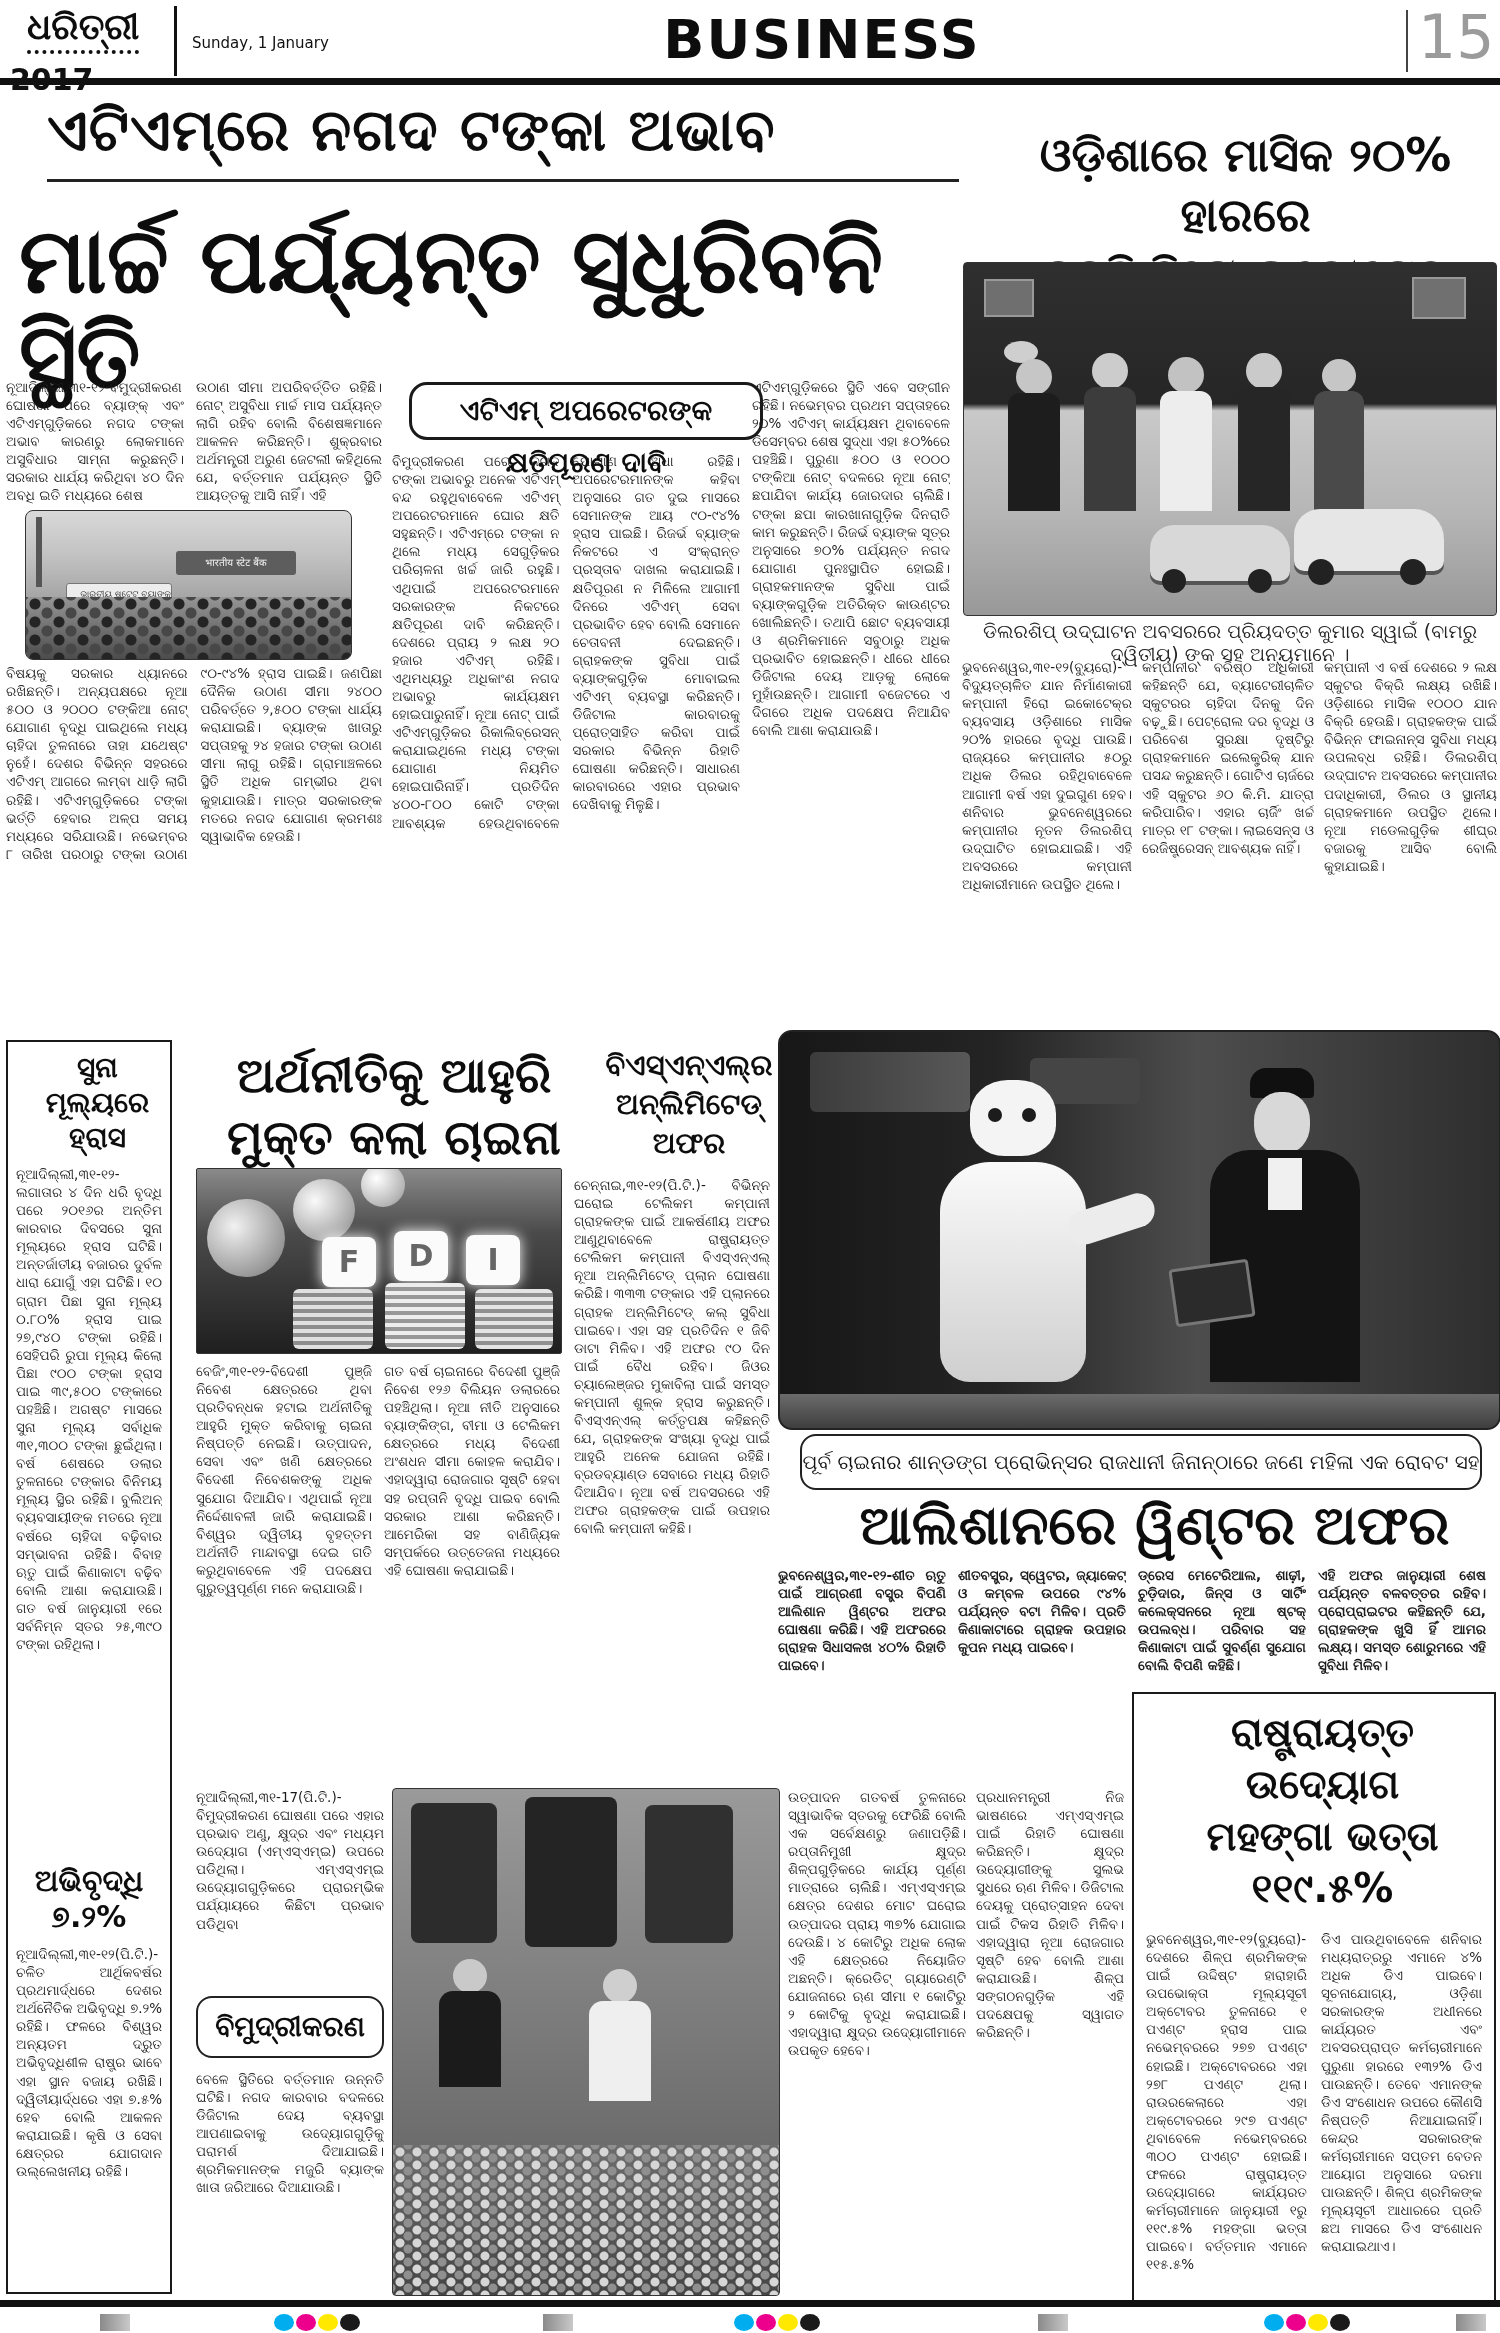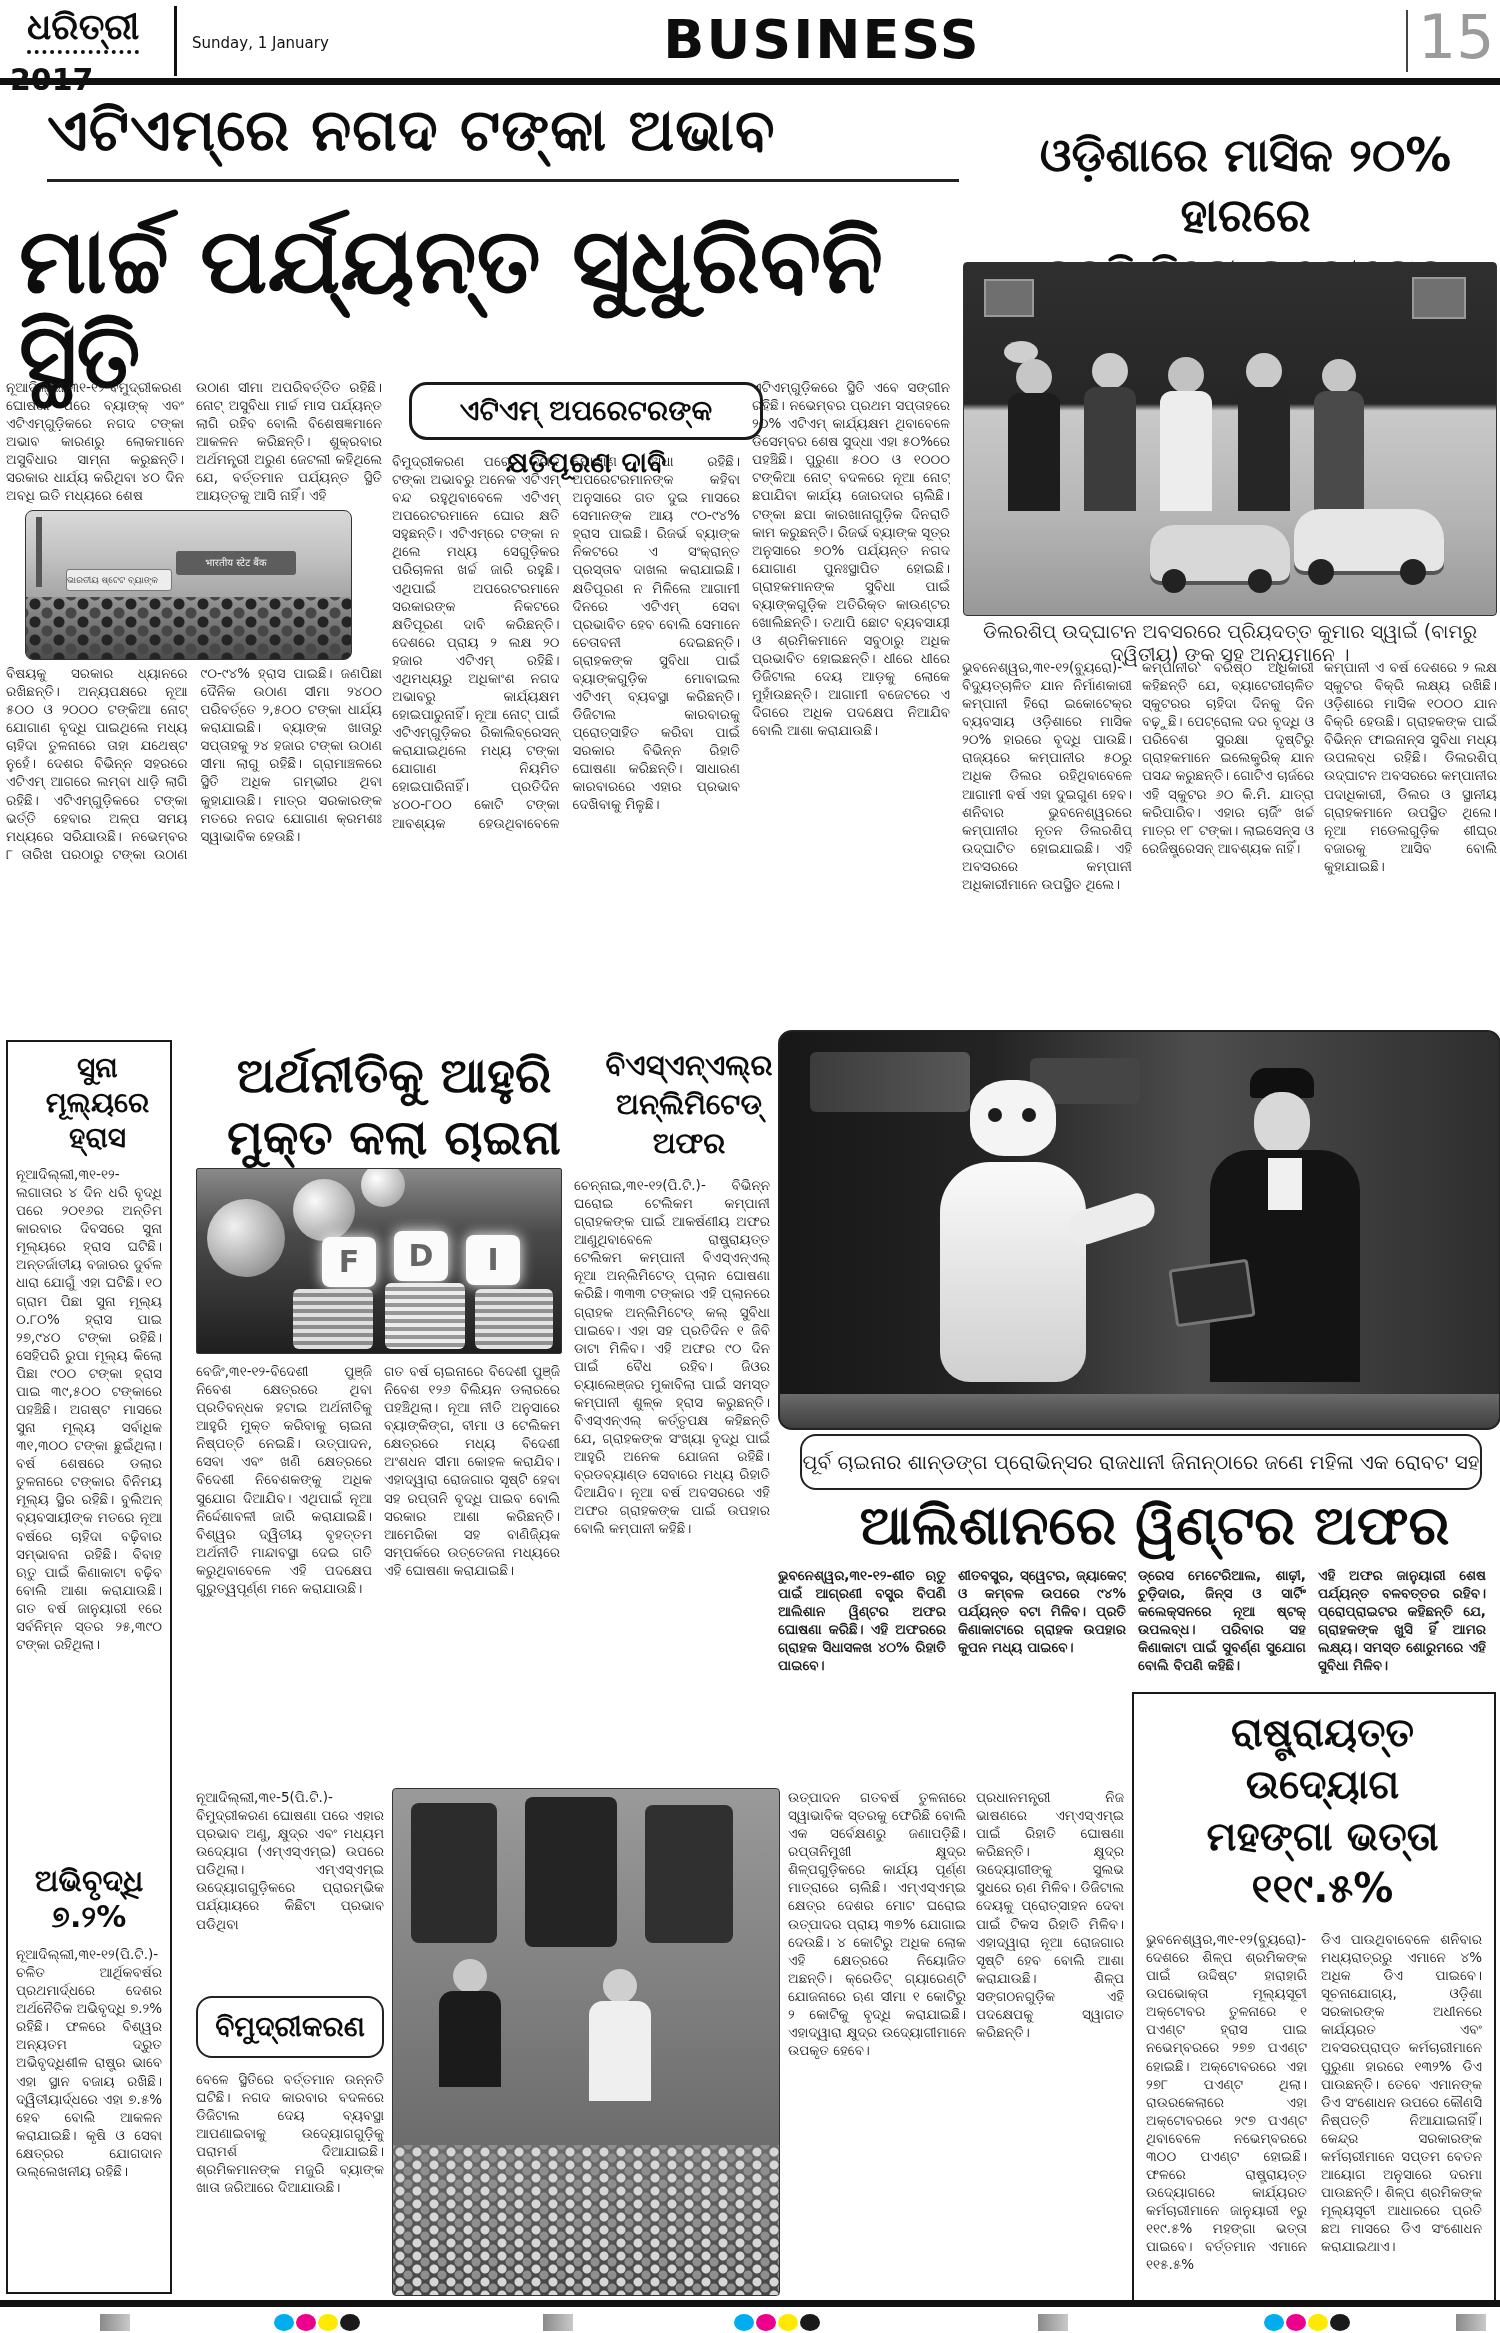--- a/index.html
+++ b/index.html
@@ -37,21 +37,21 @@
 
   <div class="abs hl" style="left:30px;top:96px;width:912px;font-size:58px;letter-spacing:1px;border-bottom:3px solid #222;padding-bottom:14px;">ଏଟିଏମ୍‌ରେ ନଗଦ ଟଙ୍କା ଅଭାବ</div>
   <div class="abs hl" style="left:2px;top:214px;width:945px;font-size:90px;line-height:1.05;">ମାର୍ଚ୍ଚ ପର୍ଯ୍ୟନ୍ତ ସୁଧୁରିବନି ସ୍ଥିତି</div>
 
   <div class="abs bt" style="left:6px;top:378px;width:178px;height:128px;">ନୂଆଦିଲ୍ଲୀ,୩୧-୧୨-ବିମୁଦ୍ରୀକରଣ ଘୋଷଣା ପରେ ବ୍ୟାଙ୍କ୍ ଏବଂ ଏଟିଏମ୍‌ଗୁଡ଼ିକରେ ନଗଦ ଟଙ୍କା ଅଭାବ କାରଣରୁ ଲୋକମାନେ ଅସୁବିଧାର ସାମ୍ନା କରୁଛନ୍ତି। ସରକାର ଧାର୍ଯ୍ୟ କରିଥିବା ୪୦ ଦିନ ଅବଧି ଇତି ମଧ୍ୟରେ ଶେଷ</div>
   <div class="abs bt" style="left:196px;top:378px;width:186px;height:128px;">ଉଠାଣ ସୀମା ଅପରିବର୍ତ୍ତିତ ରହିଛି। ନୋଟ୍ ଅସୁବିଧା ମାର୍ଚ୍ଚ ମାସ ପର୍ଯ୍ୟନ୍ତ ଲାଗି ରହିବ ବୋଲି ବିଶେଷଜ୍ଞମାନେ ଆକଳନ କରିଛନ୍ତି। ଶୁକ୍ରବାର ଅର୍ଥମନ୍ତ୍ରୀ ଅରୁଣ ଜେଟଲୀ କହିଥିଲେ ଯେ, ବର୍ତ୍ତମାନ ପର୍ଯ୍ୟନ୍ତ ସ୍ଥିତି ଆୟତ୍ତକୁ ଆସି ନାହିଁ। ଏହି</div>
 
   <div class="abs photo" style="left:25px;top:510px;width:325px;height:148px;background:linear-gradient(180deg,#d9d9d9 0%,#c2c2c2 30%,#a9a9a9 55%,#7a7a7a 100%);">
     <div class="figure" style="left:10px;top:6px;width:6px;height:70px;background:#555;"></div>
     <div class="figure" style="left:150px;top:40px;width:120px;height:24px;background:#5d5d5d;border-radius:3px;color:#f4f4f4;font-size:10px;text-align:center;line-height:24px;">भारतीय स्टेट बैंक</div>
-    <div class="figure" style="left:40px;top:58px;width:104px;height:20px;background:#ededed;border:1px solid #777;border-radius:3px;color:#333;font-size:9px;text-align:left;line-height:20px;">ଭାରତୀୟ ଷ୍ଟେଟ ବ୍ୟାଙ୍କ</div>
+    <div class="figure" style="left:40px;top:72px;width:104px;height:20px;background:#ededed;border:1px solid #777;border-radius:3px;color:#333;font-size:9px;text-align:right;line-height:20px;">ଭାରତୀୟ ଷ୍ଟେଟ ବ୍ୟାଙ୍କ</div>
     <div class="figure" style="left:0;right:0;bottom:0;height:62px;background:radial-gradient(circle 6px at 9px 7px,#242424 5px,transparent 6px) 0 0/24px 18px repeat,radial-gradient(circle 6px at 9px 7px,#474747 5px,transparent 6px) 12px 9px/24px 18px repeat,linear-gradient(#969696,#4c4c4c);"></div>
   </div>
 
   <div class="abs bt c2" style="left:6px;top:664px;width:376px;height:349px;">ବିଷୟକୁ ସରକାର ଧ୍ୟାନରେ ରଖିଛନ୍ତି। ଅନ୍ୟପକ୍ଷରେ ନୂଆ ୫୦୦ ଓ ୨୦୦୦ ଟଙ୍କିଆ ନୋଟ୍ ଯୋଗାଣ ବୃଦ୍ଧି ପାଇଥିଲେ ମଧ୍ୟ ଚାହିଦା ତୁଳନାରେ ତାହା ଯଥେଷ୍ଟ ନୁହେଁ। ଦେଶର ବିଭିନ୍ନ ସହରରେ ଏଟିଏମ୍ ଆଗରେ ଲମ୍ବା ଧାଡ଼ି ଲାଗି ରହିଛି। ଏଟିଏମ୍‌ଗୁଡ଼ିକରେ ଟଙ୍କା ଭର୍ତ୍ତି ହେବାର ଅଳ୍ପ ସମୟ ମଧ୍ୟରେ ସରିଯାଉଛି। ନଭେମ୍ବର ୮ ତାରିଖ ପରଠାରୁ ଟଙ୍କା ଉଠାଣ ୯୦-୯୪% ହ୍ରାସ ପାଇଛି। ଜଣପିଛା ଦୈନିକ ଉଠାଣ ସୀମା ୨୪୦୦ ପରିବର୍ତ୍ତେ ୨,୫୦୦ ଟଙ୍କା ଧାର୍ଯ୍ୟ କରାଯାଇଛି। ବ୍ୟାଙ୍କ ଖାତାରୁ ସପ୍ତାହକୁ ୨୪ ହଜାର ଟଙ୍କା ଉଠାଣ ସୀମା ଲାଗୁ ରହିଛି। ଗ୍ରାମାଞ୍ଚଳରେ ସ୍ଥିତି ଅଧିକ ଗମ୍ଭୀର ଥିବା କୁହାଯାଉଛି। ମାତ୍ର ସରକାରଙ୍କ ମତରେ ନଗଦ ଯୋଗାଣ କ୍ରମଶଃ ସ୍ୱାଭାବିକ ହେଉଛି।</div>
 
   <div class="abs rnd ctr hl" style="left:392px;top:382px;width:348px;height:52px;font-size:28px;line-height:52px;">ଏଟିଏମ୍ ଅପରେଟରଙ୍କ କ୍ଷତିପୂରଣ ଦାବି</div>
   <div class="abs bt c2" style="left:392px;top:452px;width:348px;height:561px;">ବିମୁଦ୍ରୀକରଣ ପରେ ନଗଦ ଟଙ୍କା ଅଭାବରୁ ଅନେକ ଏଟିଏମ୍ ବନ୍ଦ ରହୁଥିବାବେଳେ ଏଟିଏମ୍ ଅପରେଟରମାନେ ଘୋର କ୍ଷତି ସହୁଛନ୍ତି। ଏଟିଏମ୍‌ରେ ଟଙ୍କା ନ ଥିଲେ ମଧ୍ୟ ସେଗୁଡ଼ିକର ପରିଚାଳନା ଖର୍ଚ୍ଚ ଜାରି ରହୁଛି। ଏଥିପାଇଁ ଅପରେଟରମାନେ ସରକାରଙ୍କ ନିକଟରେ କ୍ଷତିପୂରଣ ଦାବି କରିଛନ୍ତି। ଦେଶରେ ପ୍ରାୟ ୨ ଲକ୍ଷ ୨୦ ହଜାର ଏଟିଏମ୍ ରହିଛି। ଏଥିମଧ୍ୟରୁ ଅଧିକାଂଶ ନଗଦ ଅଭାବରୁ କାର୍ଯ୍ୟକ୍ଷମ ହୋଇପାରୁନାହିଁ। ନୂଆ ନୋଟ୍ ପାଇଁ ଏଟିଏମ୍‌ଗୁଡ଼ିକର ରିକାଲିବ୍ରେସନ୍ କରାଯାଇଥିଲେ ମଧ୍ୟ ଟଙ୍କା ଯୋଗାଣ ନିୟମିତ ହୋଇପାରିନାହିଁ। ପ୍ରତିଦିନ ୪୦୦-୮୦୦ କୋଟି ଟଙ୍କା ଆବଶ୍ୟକ ହେଉଥିବାବେଳେ ଯୋଗାଣ ଅଧା ରହିଛି। ଅପରେଟରମାନଙ୍କ କହିବା ଅନୁସାରେ ଗତ ଦୁଇ ମାସରେ ସେମାନଙ୍କ ଆୟ ୯୦-୯୪% ହ୍ରାସ ପାଇଛି। ରିଜର୍ଭ ବ୍ୟାଙ୍କ ନିକଟରେ ଏ ସଂକ୍ରାନ୍ତ ପ୍ରସ୍ତାବ ଦାଖଲ କରାଯାଇଛି। କ୍ଷତିପୂରଣ ନ ମିଳିଲେ ଆଗାମୀ ଦିନରେ ଏଟିଏମ୍ ସେବା ପ୍ରଭାବିତ ହେବ ବୋଲି ସେମାନେ ଚେତାବନୀ ଦେଇଛନ୍ତି। ଗ୍ରାହକଙ୍କ ସୁବିଧା ପାଇଁ ବ୍ୟାଙ୍କଗୁଡ଼ିକ ମୋବାଇଲ ଏଟିଏମ୍ ବ୍ୟବସ୍ଥା କରିଛନ୍ତି। ଡିଜିଟାଲ କାରବାରକୁ ପ୍ରୋତ୍ସାହିତ କରିବା ପାଇଁ ସରକାର ବିଭିନ୍ନ ରିହାତି ଘୋଷଣା କରିଛନ୍ତି। ସାଧାରଣ କାରବାରରେ ଏହାର ପ୍ରଭାବ ଦେଖିବାକୁ ମିଳୁଛି।</div>
   <div class="abs bt" style="left:752px;top:378px;width:198px;height:635px;">ଏଟିଏମ୍‌ଗୁଡ଼ିକରେ ସ୍ଥିତି ଏବେ ସଙ୍ଗୀନ ରହିଛି। ନଭେମ୍ବର ପ୍ରଥମ ସପ୍ତାହରେ ୨୦% ଏଟିଏମ୍ କାର୍ଯ୍ୟକ୍ଷମ ଥିବାବେଳେ ଡିସେମ୍ବର ଶେଷ ସୁଦ୍ଧା ଏହା ୫୦%ରେ ପହଞ୍ଚିଛି। ପୁରୁଣା ୫୦୦ ଓ ୧୦୦୦ ଟଙ୍କିଆ ନୋଟ୍ ବଦଳରେ ନୂଆ ନୋଟ୍ ଛପାଯିବା କାର୍ଯ୍ୟ ଜୋରଦାର ଚାଲିଛି। ଟଙ୍କା ଛପା କାରଖାନାଗୁଡ଼ିକ ଦିନରାତି କାମ କରୁଛନ୍ତି। ରିଜର୍ଭ ବ୍ୟାଙ୍କ ସୂତ୍ର ଅନୁସାରେ ୭୦% ପର୍ଯ୍ୟନ୍ତ ନଗଦ ଯୋଗାଣ ପୁନଃସ୍ଥାପିତ ହୋଇଛି। ଗ୍ରାହକମାନଙ୍କ ସୁବିଧା ପାଇଁ ବ୍ୟାଙ୍କଗୁଡ଼ିକ ଅତିରିକ୍ତ କାଉଣ୍ଟର ଖୋଲିଛନ୍ତି। ତଥାପି ଛୋଟ ବ୍ୟବସାୟୀ ଓ ଶ୍ରମିକମାନେ ସବୁଠାରୁ ଅଧିକ ପ୍ରଭାବିତ ହୋଇଛନ୍ତି। ଧୀରେ ଧୀରେ ଡିଜିଟାଲ ଦେୟ ଆଡ଼କୁ ଲୋକେ ମୁହାଁଉଛନ୍ତି। ଆଗାମୀ ବଜେଟରେ ଏ ଦିଗରେ ଅଧିକ ପଦକ୍ଷେପ ନିଆଯିବ ବୋଲି ଆଶା କରାଯାଉଛି।</div>
 
   <div class="abs hl ctr" style="left:960px;top:126px;width:537px;font-size:46px;line-height:1.3;">
@@ -144,21 +144,21 @@
   <div class="abs hl ctr" style="left:778px;top:1494px;width:719px;font-size:54px;">ଆଲିଶାନରେ ୱିଣ୍ଟର ଅଫର</div>
   <div class="abs" style="left:778px;top:1566px;width:719px;height:126px;display:flex;gap:12px;font-weight:bold;">
     <div class="bt" style="width:168px;height:126px;">ଭୁବନେଶ୍ୱର,୩୧-୧୨-ଶୀତ ଋତୁ ପାଇଁ ଆଗ୍ରଣୀ ବସ୍ତ୍ର ବିପଣି ଆଲିଶାନ ୱିଣ୍ଟର ଅଫର ଘୋଷଣା କରିଛି। ଏହି ଅଫରରେ ଗ୍ରାହକ ସିଧାସଳଖ ୪୦% ରିହାତି ପାଇବେ।</div>
     <div class="bt" style="width:168px;height:126px;">ଶୀତବସ୍ତ୍ର, ସ୍ୱେଟର, ଜ୍ୟାକେଟ୍ ଓ କମ୍ବଳ ଉପରେ ୯୪% ପର୍ଯ୍ୟନ୍ତ ବଟା ମିଳିବ। ପ୍ରତି କିଣାକାଟାରେ ଗ୍ରାହକ ଉପହାର କୁପନ ମଧ୍ୟ ପାଇବେ।</div>
     <div class="bt" style="width:168px;height:126px;">ଡ୍ରେସ ମେଟେରିଆଲ, ଶାଢ଼ୀ, ଚୁଡ଼ିଦାର, ଜିନ୍ସ ଓ ସାର୍ଟିଂ କଲେକ୍ସନରେ ନୂଆ ଷ୍ଟକ୍ ଉପଲବ୍ଧ। ପରିବାର ସହ କିଣାକାଟା ପାଇଁ ସୁବର୍ଣ୍ଣ ସୁଯୋଗ ବୋଲି ବିପଣି କହିଛି।</div>
     <div class="bt" style="width:168px;height:126px;">ଏହି ଅଫର ଜାନୁୟାରୀ ଶେଷ ପର୍ଯ୍ୟନ୍ତ ବଳବତ୍ତର ରହିବ। ପ୍ରୋପ୍ରାଇଟର କହିଛନ୍ତି ଯେ, ଗ୍ରାହକଙ୍କ ଖୁସି ହିଁ ଆମର ଲକ୍ଷ୍ୟ। ସମସ୍ତ ଶୋରୁମରେ ଏହି ସୁବିଧା ମିଳିବ।</div>
   </div>
 
 
   <div class="abs" style="left:196px;top:1788px;width:188px;height:508px;">
-    <div class="bt" style="height:196px;">ନୂଆଦିଲ୍ଲୀ,୩୧-5(ପି.ଟି.)- ବିମୁଦ୍ରୀକରଣ ଘୋଷଣା ପରେ ଏହାର ପ୍ରଭାବ ଅଣୁ, କ୍ଷୁଦ୍ର ଏବଂ ମଧ୍ୟମ ଉଦ୍ୟୋଗ (ଏମ୍ଏସ୍ଏମ୍ଇ) ଉପରେ ପଡିଥିଲା। ଏମ୍ଏସ୍ଏମ୍ଇ ଉଦ୍ୟୋଗଗୁଡ଼ିକରେ ପ୍ରାରମ୍ଭିକ ପର୍ଯ୍ୟାୟରେ କିଛିଟା ପ୍ରଭାବ ପଡିଥିବା</div>
+    <div class="bt" style="height:196px;">ନୂଆଦିଲ୍ଲୀ,୩୧-17(ପି.ଟି.)- ବିମୁଦ୍ରୀକରଣ ଘୋଷଣା ପରେ ଏହାର ପ୍ରଭାବ ଅଣୁ, କ୍ଷୁଦ୍ର ଏବଂ ମଧ୍ୟମ ଉଦ୍ୟୋଗ (ଏମ୍ଏସ୍ଏମ୍ଇ) ଉପରେ ପଡିଥିଲା। ଏମ୍ଏସ୍ଏମ୍ଇ ଉଦ୍ୟୋଗଗୁଡ଼ିକରେ ପ୍ରାରମ୍ଭିକ ପର୍ଯ୍ୟାୟରେ କିଛିଟା ପ୍ରଭାବ ପଡିଥିବା</div>
     <div class="ctr hl" style="height:58px;line-height:58px;border:2px solid #222;border-radius:16px;font-size:28px;margin:12px 0;">ବିମୁଦ୍ରୀକରଣ</div>
     <div class="bt" style="height:218px;">ବେଳେ ସ୍ଥିତିରେ ବର୍ତ୍ତମାନ ଉନ୍ନତି ଘଟିଛି। ନଗଦ କାରବାର ବଦଳରେ ଡିଜିଟାଲ ଦେୟ ବ୍ୟବସ୍ଥା ଆପଣାଇବାକୁ ଉଦ୍ୟୋଗଗୁଡ଼ିକୁ ପରାମର୍ଶ ଦିଆଯାଇଛି। ଶ୍ରମିକମାନଙ୍କ ମଜୁରି ବ୍ୟାଙ୍କ ଖାତା ଜରିଆରେ ଦିଆଯାଉଛି।</div>
   </div>
 
   <div class="abs photo" style="left:392px;top:1788px;width:386px;height:506px;border-radius:4px;background:linear-gradient(180deg,#9a9a9a 0%,#7c7c7c 45%,#5a5a5a 100%);">
     <div class="figure" style="left:18px;top:14px;width:86px;height:140px;background:#2c2c2c;border-radius:8px;"></div>
     <div class="figure" style="left:132px;top:8px;width:92px;height:150px;background:#242424;border-radius:8px;"></div>
     <div class="figure" style="left:252px;top:16px;width:88px;height:138px;background:#303030;border-radius:8px;"></div>
     <div class="figure" style="left:60px;top:170px;width:34px;height:34px;background:#c9c9c9;border-radius:50%;"></div>
     <div class="figure" style="left:46px;top:202px;width:62px;height:96px;background:#1b1b1b;border-radius:14px 14px 0 0;"></div>

